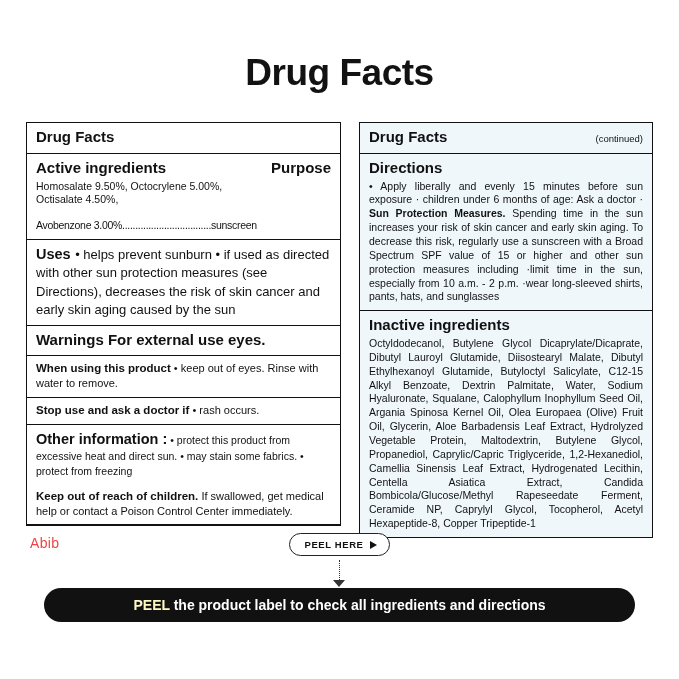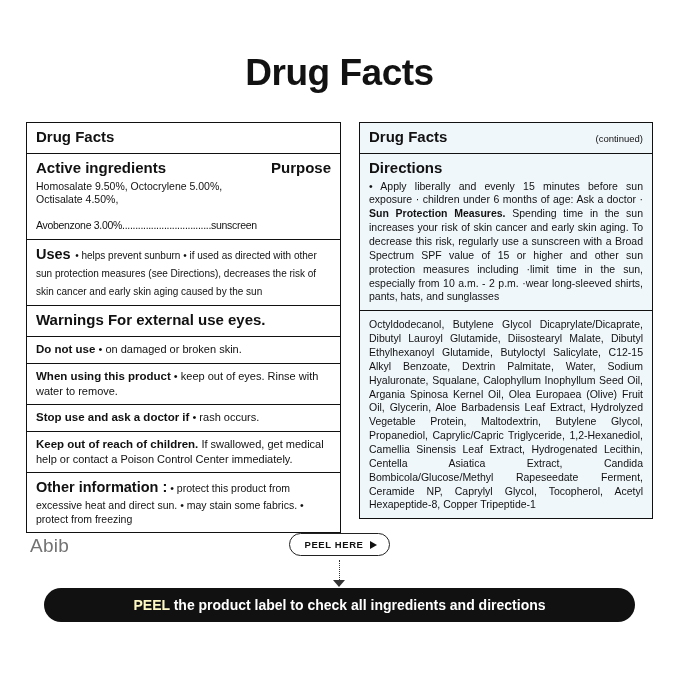--- a/index.html
+++ b/index.html
@@ -77,21 +77,21 @@
   }
   .body-txt.justify {
     text-align: justify;
   }
   .inline-hdr {
     font-size: 14.5px;
     font-weight: bold;
     margin-top: 12px;
   }
   .inline-body {
-    font-size: 10px;
+    font-size: 13px;
     line-height: 1.34;
   }
   .sm-hdr {
     font-size: 11.5px;
     font-weight: bold;
   }
   .sm-body {
     font-size: 11px;
     line-height: 1.3;
   }
@@ -99,22 +99,22 @@
     font-size: 10.5px;
     line-height: 1.36;
   }
   .dots {
     letter-spacing: -0.3px;
   }
   .brand {
     position: absolute;
     left: 30px;
     top: 535px;
-    font-size: 19px;
-    color: #737373;
+    font-size: 14px;
+    color: #ef4444;
     letter-spacing: 0.3px;
   }
   .peel-wrap {
     position: absolute;
     left: 0;
     right: 0;
     top: 533px;
     display: flex;
     justify-content: center;
   }
@@ -210,73 +210,68 @@
         <div>
           <span class="inline-hdr">Uses</span>
           <span class="inline-body">• helps prevent sunburn • if used as directed with other sun protection measures (</span><span class="inline-body italic">see Directions</span><span class="inline-body">), decreases the risk of skin cancer and early skin aging caused by the sun</span>
         </div>
       </div>
 
       <div class="sec">
         <div class="hdr">Warnings For external use eyes.</div>
       </div>
 
-      <div class="sec">
-        <div class="sm-body">
-          <span class="sm-hdr">Do not use</span>
-          <span>• on damaged or broken skin.</span>
-        </div>
-      </div>
 
       <div class="sec">
         <div class="sm-body">
           <span class="sm-hdr">When using this product</span>
           <span>• keep out of eyes. Rinse with water to remove.</span>
         </div>
       </div>
 
       <div class="sec">
         <div class="sm-body">
           <span class="sm-hdr">Stop use and ask a doctor if</span>
           <span>• rash occurs.</span>
-        </div>
-      </div>
-
-      <div class="sec">
-        <div class="sm-body">
-          <span class="sm-hdr">Keep out of reach of children.</span>
-          <span>If swallowed, get medical help or contact a Poison Control Center immediately.</span>
         </div>
       </div>
 
       <div class="sec last">
         <div class="mixed">
           <span class="inline-hdr">Other information :</span>
           <span>• protect this product from excessive heat and direct sun. • may stain some fabrics. • protect from freezing</span>
         </div>
       </div>
+
+      <div class="sec">
+        <div class="sm-body">
+          <span class="sm-hdr">Keep out of reach of children.</span>
+          <span>If swallowed, get medical help or contact a Poison Control Center immediately.</span>
+        </div>
+      </div>
     </div>
 
     <div class="panel panel-right">
 
       <div class="sec">
         <div class="hdr-row">
           <span class="hdr">Drug Facts</span>
           <span class="cont">(continued)</span>
         </div>
       </div>
 
       <div class="sec">
         <div class="hdr">Directions</div>
         <div class="body-txt justify">
           <span>• Apply liberally and evenly 15 minutes before sun exposure · children under 6 months of age: Ask a doctor · </span><span class="b">Sun Protection Measures.</span><span> Spending time in the sun increases your risk of skin cancer and early skin aging. To decrease this risk, regularly use a sunscreen with a Broad Spectrum SPF value of 15 or higher and other sun protection measures including ·limit time in the sun, especially from 10 a.m. - 2 p.m. ·wear long-sleeved shirts, pants, hats, and sunglasses</span>
         </div>
       </div>
 
       <div class="sec last">
+        <div class="hdr">Inactive ingredients</div>
         <div class="body-txt justify">Octyldodecanol, Butylene Glycol Dicaprylate/Dicaprate, Dibutyl Lauroyl Glutamide, Diisostearyl Malate, Dibutyl Ethylhexanoyl Glutamide, Butyloctyl Salicylate, C12-15 Alkyl Benzoate, Dextrin Palmitate, Water, Sodium Hyaluronate, Squalane, Calophyllum Inophyllum Seed Oil, Argania Spinosa Kernel Oil, Olea Europaea (Olive) Fruit Oil, Glycerin, Aloe Barbadensis Leaf Extract, Hydrolyzed Vegetable Protein, Maltodextrin, Butylene Glycol, Propanediol, Caprylic/Capric Triglyceride, 1,2-Hexanediol, Camellia Sinensis Leaf Extract, Hydrogenated Lecithin, Centella Asiatica Extract, Candida Bombicola/Glucose/Methyl Rapeseedate Ferment, Ceramide NP, Caprylyl Glycol, Tocopherol, Acetyl Hexapeptide-8, Copper Tripeptide-1</div>
       </div>
     </div>
   </div>
 
   <div class="brand">Abib</div>
 
   <div class="peel-wrap">
     <div class="peel-pill">
       <span>PEEL HERE</span>

